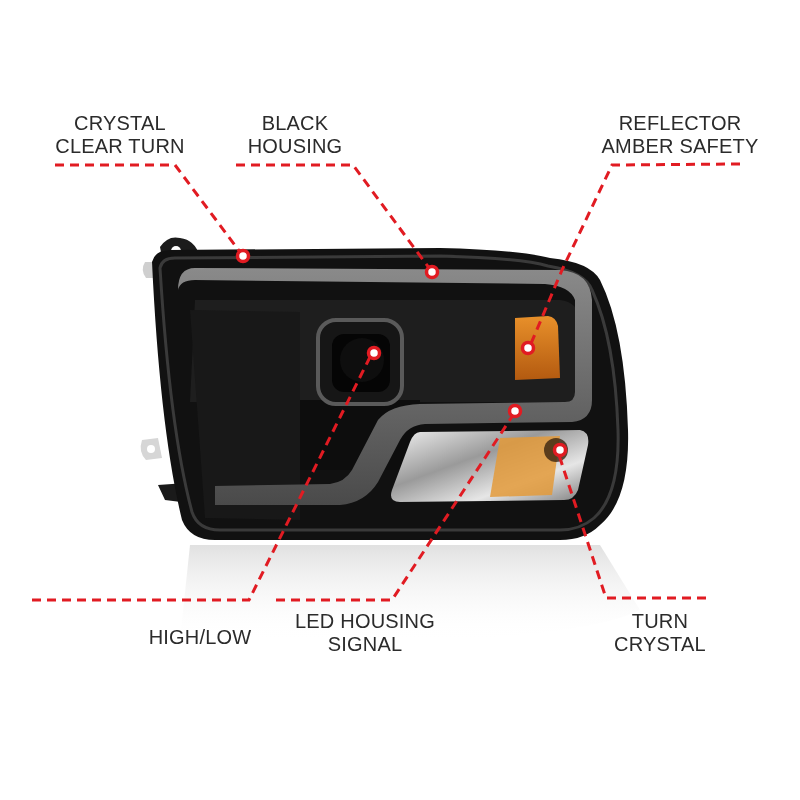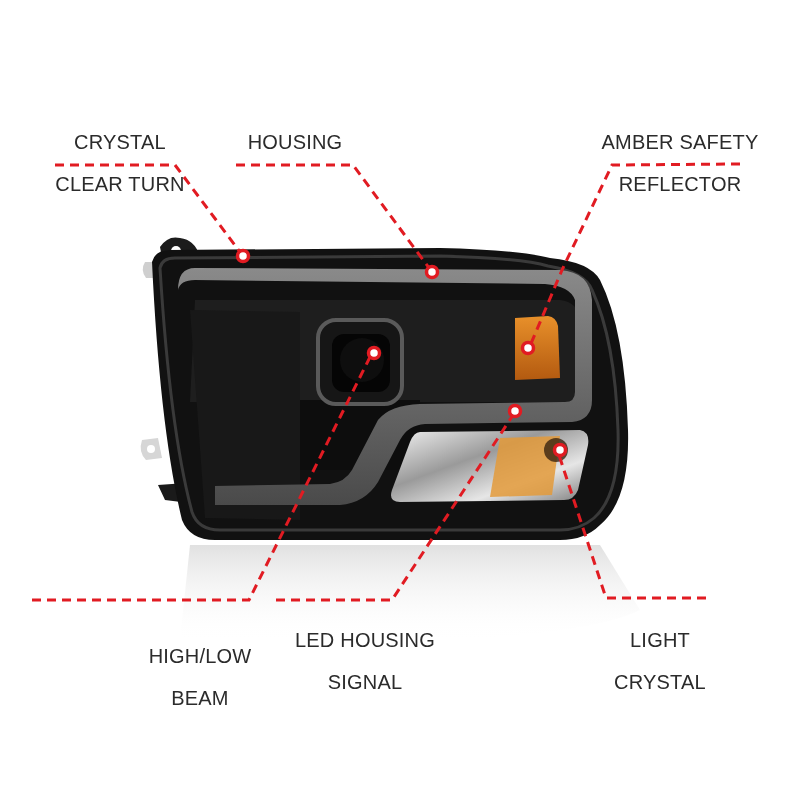--- a/index.html
+++ b/index.html
@@ -1,18 +1,18 @@
 <!DOCTYPE html>
 <html><head>
 <meta charset="utf-8">
 <style>
   html, body { margin: 0; padding: 0; background: #ffffff; }
   #canvas { position: relative; width: 800px; height: 800px; overflow: hidden; background: #ffffff; font-family: "Liberation Sans", "DejaVu Sans", sans-serif; }
   .label { position: absolute; color: #2b2b2b; font-size: 20px; line-height: 23px; text-align: center; letter-spacing: 0.2px; }
-  .label span { display: block; margin-top: 19px; }
+  .label span { display: block; }
   svg.layer { position: absolute; left: 0; top: 0; }
 </style>
 </head>
 <body>
 
 <div id="canvas">
 
   <svg class="layer" width="800" height="800" viewBox="0 0 800 800">
     <defs>
       <linearGradient id="reflect" x1="0" y1="0" x2="0" y2="1">
@@ -82,31 +82,31 @@
       <circle cx="515" cy="411" r="5.5"></circle>
       <circle cx="560" cy="450" r="5.5"></circle>
     </g>
   </svg>
 
   <div class="label" style="left:45px; top:112px; width:150px;">
     <span>CRYSTAL</span>
     <span>CLEAR TURN</span>
   </div>
   <div class="label" style="left:225px; top:112px; width:140px;">
+    <span>BLACK</span>
     <span>HOUSING</span>
   </div>
   <div class="label" style="left:595px; top:112px; width:170px;">
+    <span>REFLECTOR</span>
     <span>AMBER SAFETY</span>
-    <span>REFLECTOR</span>
   </div>
   <div class="label" style="left:125px; top:626px; width:150px;">
     <span>HIGH/LOW</span>
-    <span>BEAM</span>
   </div>
   <div class="label" style="left:285px; top:610px; width:160px;">
     <span>LED HOUSING</span>
     <span>SIGNAL</span>
   </div>
   <div class="label" style="left:590px; top:610px; width:140px;">
-    <span>LIGHT</span>
+    <span>TURN</span>
     <span>CRYSTAL</span>
   </div>
 </div>
 
 </body></html>

